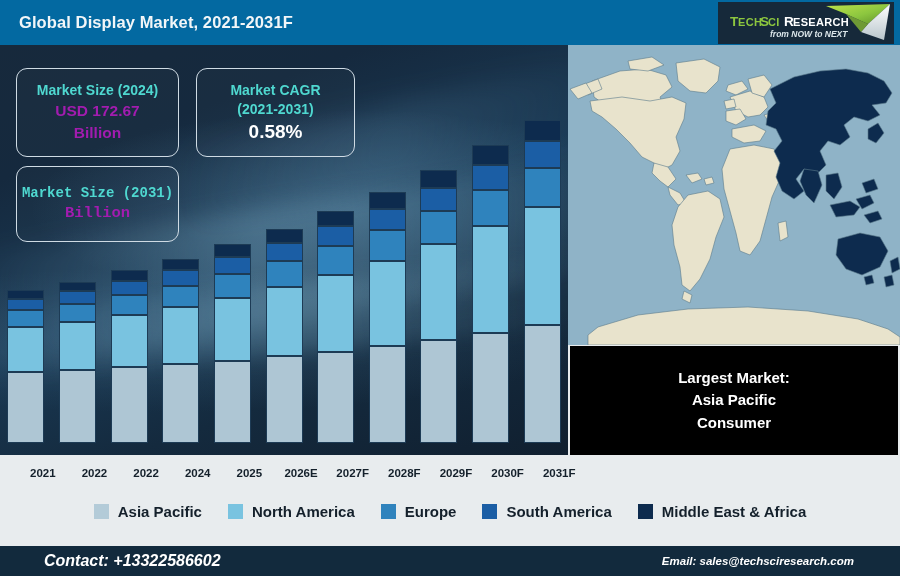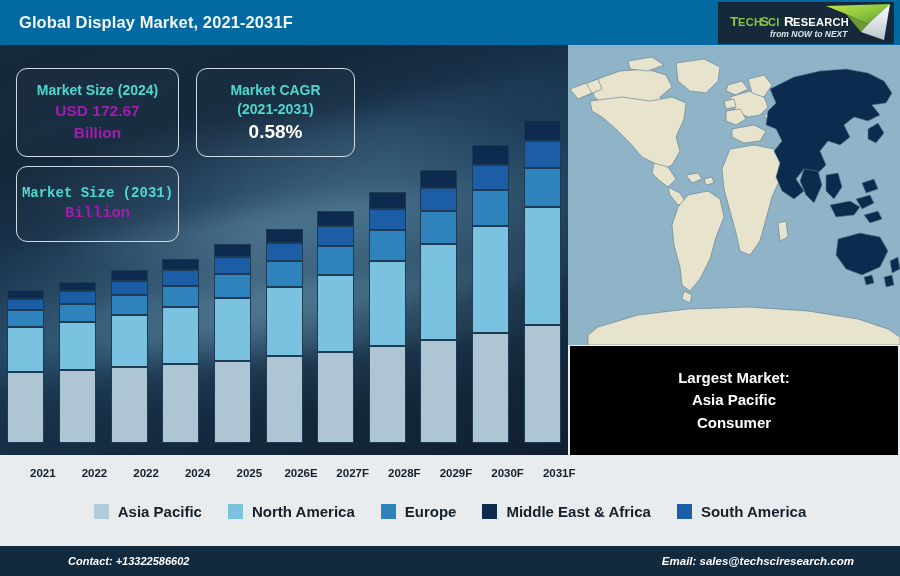--- a/index.html
+++ b/index.html
@@ -112,21 +112,21 @@
   .legend-item{display:flex;align-items:center;gap:9px;}
   .legend-swatch{width:15px;height:15px;flex:none;}
   .legend-text{font-size:15px;font-weight:bold;color:#14202b;white-space:nowrap;}
 
   
   .footer{
     position:absolute;left:0;top:546px;width:900px;height:30px;
     background:#122a3d;display:flex;align-items:center;
   }
   .footer-contact{
-    position:absolute;left:68px;color:#ffffff;font-size:11px;font-style:italic;font-weight:bold;
+    position:absolute;left:44px;color:#ffffff;font-size:16px;font-style:italic;font-weight:bold;
   }
   .footer-email{
     position:absolute;right:46px;color:#ffffff;font-size:11.5px;font-style:italic;font-weight:bold;
   }
 </style>
 </head>
 <body>
 
 <div class="infographic">
 
@@ -379,26 +379,26 @@
       </div>
       <div class="legend-item">
         <span class="legend-swatch" style="background: rgb(121, 195, 224);"></span>
         <span class="legend-text">North America</span>
       </div>
       <div class="legend-item">
         <span class="legend-swatch" style="background: rgb(47, 131, 189);"></span>
         <span class="legend-text">Europe</span>
       </div>
       <div class="legend-item">
+        <span class="legend-swatch" style="background: rgb(27, 94, 165);"></span>
+        <span class="legend-text">South America</span>
+      </div>
+      <div class="legend-item">
         <span class="legend-swatch" style="background: rgb(13, 43, 78);"></span>
         <span class="legend-text">Middle East &amp; Africa</span>
-      </div>
-      <div class="legend-item">
-        <span class="legend-swatch" style="background: rgb(27, 94, 165);"></span>
-        <span class="legend-text">South America</span>
       </div>
     </div>
 
   <div class="footer">
     <div class="footer-contact">Contact: +13322586602</div>
     <div class="footer-email">Email: sales@techsciresearch.com</div>
   </div>
 
 </div>
 

